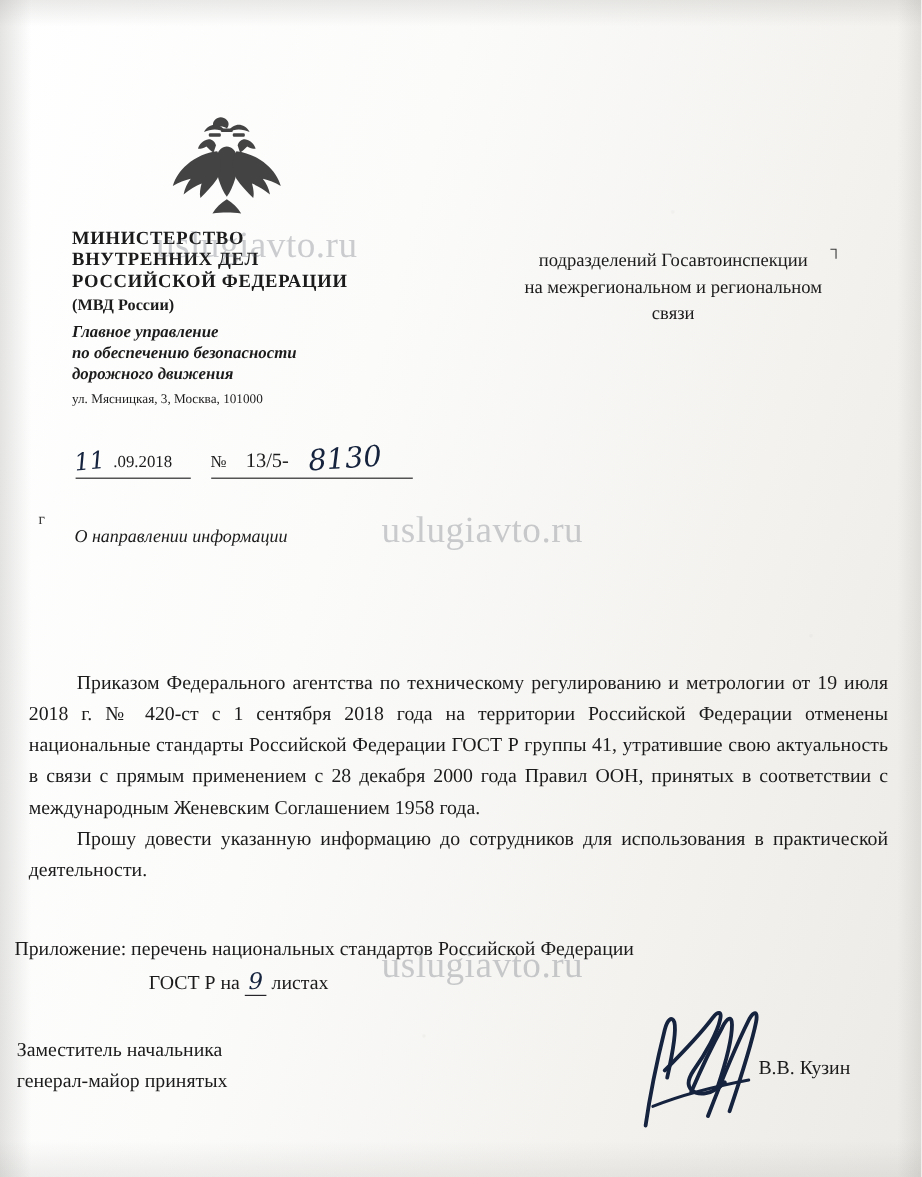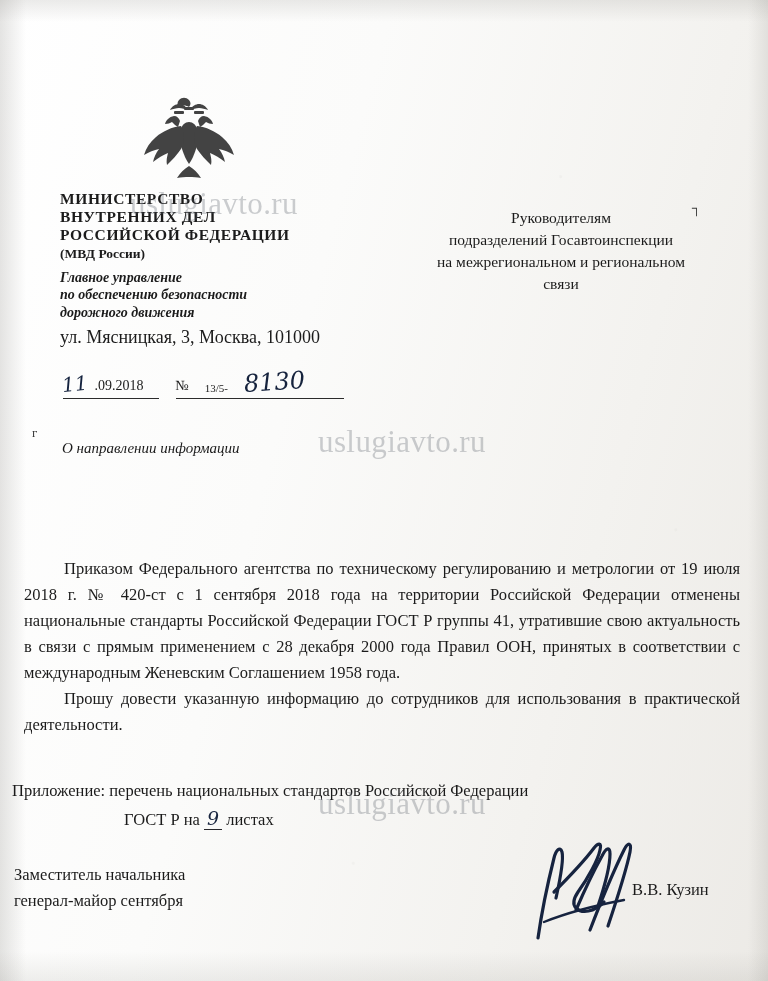--- a/index.html
+++ b/index.html
@@ -73,21 +73,21 @@
     margin-top: 2px;
   }
   .lh-3 {
     font-weight: bold;
     font-size: 14px;
     margin-top: 7px;
     line-height: 1.25;
     font-style: italic;
   }
   .lh-4 {
-    font-size: 18px;
+    font-size: 11px;
     margin-top: 6px;
   }
 
   
   .addressee {
     position: absolute;
     left: 396px;
     top: 207px;
     width: 330px;
     text-align: center;
@@ -118,21 +118,21 @@
     font-family: "DejaVu Serif", serif;
     font-size: 20px;
     font-style: italic;
     color: #15233f;
     line-height: 1;
     transform: rotate(-6deg);
     margin-right: 1px;
   }
   .date-typed { font-size: 14px; }
   .num-label { margin-left: 26px; font-size: 14px; }
-  .num-typed { margin-left: 10px; font-size: 11px; text-align: center; }
+  .num-typed { margin-left: 10px; font-size: 17px; text-align: center; }
   .num-hand {
     font-family: "DejaVu Serif", serif;
     font-size: 24px;
     font-style: italic;
     color: #16233d;
     line-height: 0.9;
     margin-left: 10px;
     transform: rotate(-4deg);
   }
   .underline-1 {
@@ -285,21 +285,20 @@
       <div class="lh-1">ВНУТРЕННИХ ДЕЛ</div>
       <div class="lh-1">РОССИЙСКОЙ ФЕДЕРАЦИИ</div>
       <div class="lh-2">(МВД России)</div>
       <div class="lh-3">Главное управление</div>
       <div class="lh-3" style="margin-top:0">по обеспечению безопасности</div>
       <div class="lh-3" style="margin-top:0">дорожного движения</div>
       <div class="lh-4">ул. Мясницкая, 3, Москва, 101000</div>
     </div>
 
     <div class="addressee">
-      <div>Руководителям</div>
       <div>подразделений Госавтоинспекции</div>
       <div>на межрегиональном и региональном</div>
       <div>связи</div>
     </div>
 
     <div class="tick tick-tr">┐</div>
     <div class="tick tick-ml">г</div>
 
     <div class="dateline">
       <span class="date-hand">11</span>
@@ -322,21 +321,21 @@
       <span>Приложение: перечень национальных стандартов Российской Федерации</span>
       <span class="attach-l2">
         <span>ГОСТ Р на</span>
         <span class="attach-hand">9</span>
         <span>листах</span>
       </span>
     </div>
 
     <div class="sig-title">
       <div>Заместитель начальника</div>
-      <div>генерал-майор сентября</div>
+      <div>генерал-майор принятых</div>
     </div>
 
     <div class="signature">
       <svg viewBox="0 0 136 130" width="136" height="130" aria-hidden="true">
         <g fill="none" stroke="#16233f" stroke-width="3.2" stroke-linecap="round" stroke-linejoin="round">
           <path d="M18 112 C22 84 28 56 34 32 C36 24 40 20 42 26 C44 34 40 54 36 72"></path>
           <path d="M34 66 C48 52 62 38 74 22 C78 17 82 16 80 24 C78 34 68 52 58 66 C54 72 52 78 56 82 C62 88 74 86 84 76"></path>
           <path d="M56 84 C62 70 72 48 82 30 C86 22 90 20 90 28 C90 40 84 62 78 80"></path>
           <path d="M70 104 C80 78 92 48 104 24 C108 16 112 16 110 26 C106 46 96 76 88 100"></path>
           <path d="M24 96 C44 88 72 80 104 74" stroke-width="2.4"></path>

